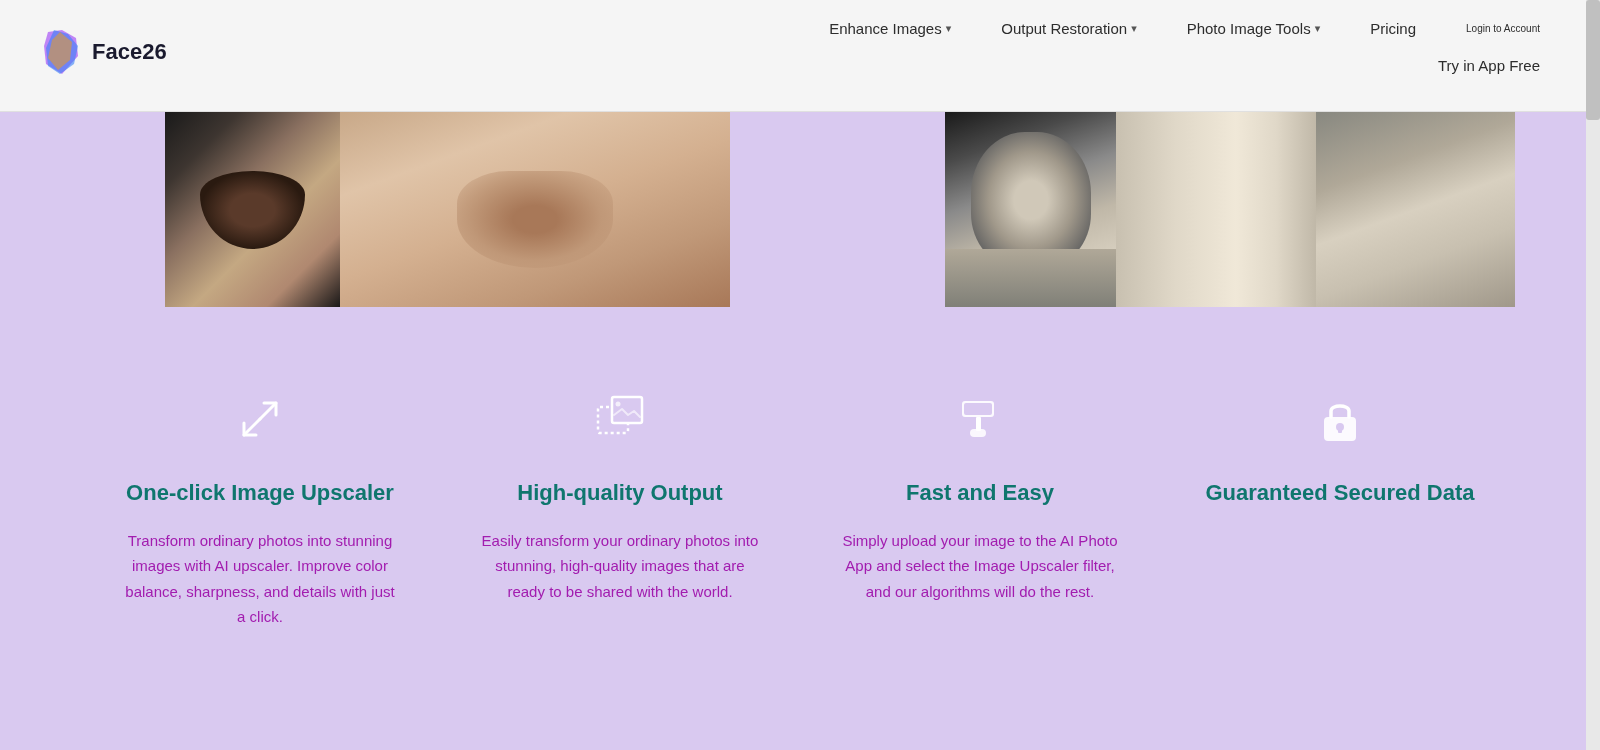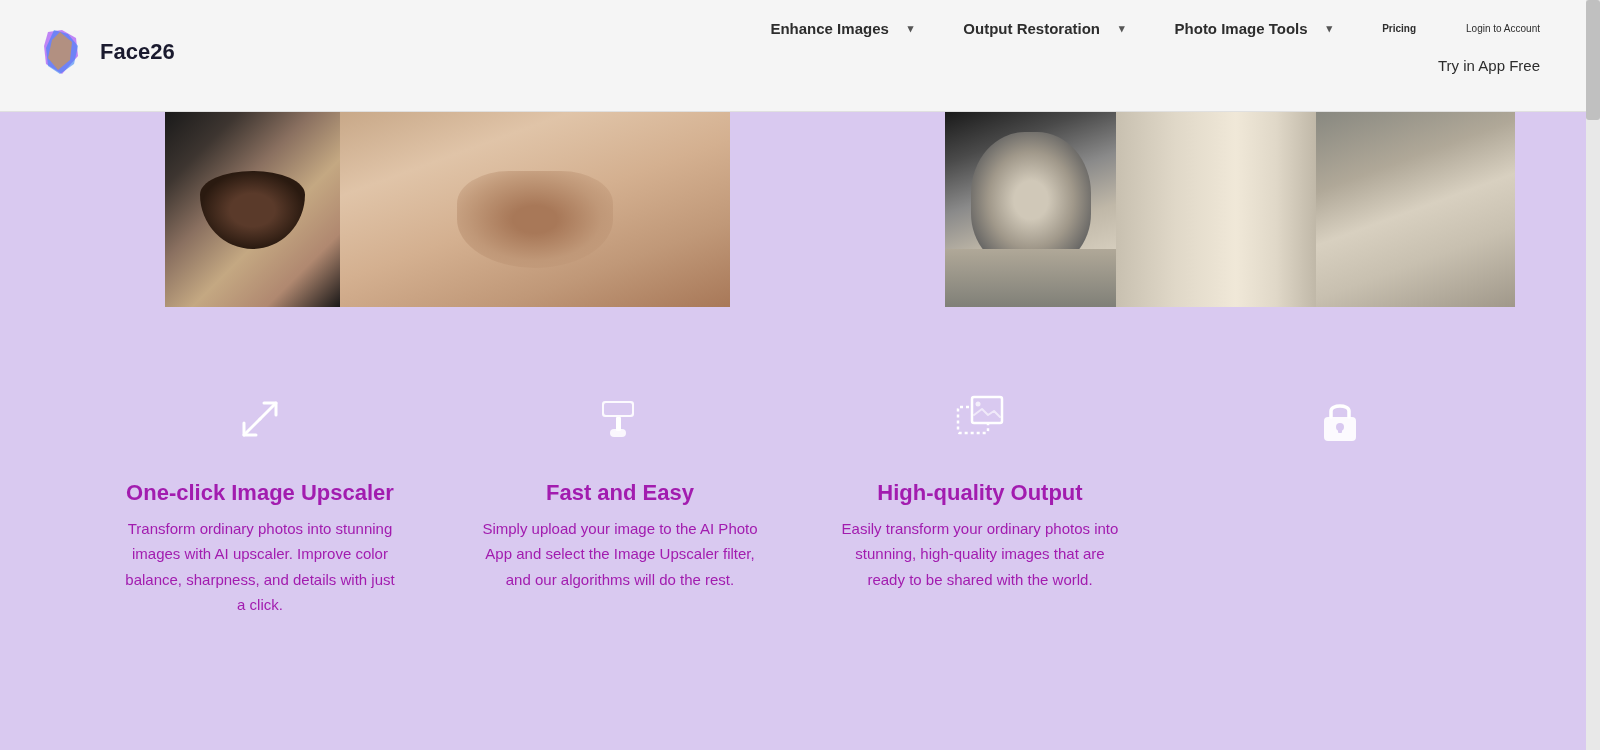--- a/index.html
+++ b/index.html
@@ -11,21 +11,21 @@
       height: 112px;
       display: flex;
       align-items: flex-start;
       padding: 0 40px;
       position: relative;
       border-bottom: 1px solid #e0e0e0;
     }
     .logo-area {
       display: flex;
       align-items: center;
-      gap: 18px;
+      gap: 10px;
       margin-top: 28px;
     }
     .logo-icon {
       width: 42px;
       height: 48px;
     }
     .logo-text {
       font-size: 22px;
       font-weight: 700;
       color: #1a1a2e;
@@ -43,44 +43,44 @@
       padding-top: 8px;
     }
     .header-right {
       display: flex;
       flex-direction: column;
       margin-left: auto;
     }
     .nav-item {
       display: flex;
       align-items: center;
-      gap: 19px;
+      gap: 4px;
       color: #2d2d2d;
       font-size: 15px;
-      font-weight: 700;
+      font-weight: 400;
       cursor: pointer;
       padding: 6px 20px;
       white-space: nowrap;
     }
     .nav-chevron {
       font-size: 11px;
       color: #555;
     }
     .nav-login {
       color: #2d2d2d;
       font-size: 10px;
       font-weight: 500;
       cursor: pointer;
       padding: 6px 20px;
       white-space: nowrap;
     }
     .nav-pricing {
       color: #2d2d2d;
-      font-size: 10px;
-      font-weight: 700;
+      font-size: 15px;
+      font-weight: 400;
       cursor: pointer;
       padding: 6px 20px;
     }
     .try-app-btn {
       background: transparent;
       border: none;
       color: #2d2d2d;
       font-size: 15px;
       font-weight: 500;
       cursor: pointer;
@@ -226,22 +226,22 @@
       height: 64px;
       display: flex;
       align-items: center;
       justify-content: center;
       margin-bottom: 28px;
       color: white;
     }
     .feature-title {
       font-size: 22px;
       font-weight: 800;
-      color: #a21caf;
-      margin-bottom: 8px;
+      color: #0f766e;
+      margin-bottom: 20px;
       line-height: 1.3;
     }
     .feature-desc {
       font-size: 15px;
       color: #a21caf;
       line-height: 1.7;
       font-weight: 400;
     }
 
     
@@ -320,51 +320,52 @@
       </svg>
     </div>
     <div class="feature-title">One-click Image Upscaler</div>
     <div class="feature-desc">Transform ordinary photos into stunning images with AI upscaler. Improve color balance, sharpness, and details with just a click.</div>
   </div>
 
   <div class="feature-card">
     <div class="feature-icon">
       <svg class="icon-svg" viewBox="0 0 52 52" fill="none" xmlns="http://www.w3.org/2000/svg">
 
+        <rect x="4" y="14" width="30" height="26" rx="2" fill="none" stroke="white" stroke-width="2.5" stroke-dasharray="3 3"></rect>
+        <rect x="18" y="4" width="30" height="26" rx="2" fill="#d9c9f0" stroke="white" stroke-width="2.5"></rect>
+        <line x1="23" y1="12" x2="43" y2="12" stroke="white" stroke-width="0" opacity="0"></line>
+
+        <line x1="22" y1="14" x2="44" y2="14" stroke="white" stroke-width="0"></line>
+        <polyline points="20,22 28,16 34,22 40,18 46,24" fill="none" stroke="white" stroke-width="2" stroke-linecap="round" stroke-linejoin="round" opacity="0.6"></polyline>
+        <circle cx="24" cy="11" r="2.5" fill="white" opacity="0.7"></circle>
+      </svg>
+    </div>
+    <div class="feature-title">High-quality Output</div>
+    <div class="feature-desc">Easily transform your ordinary photos into stunning, high-quality images that are ready to be shared with the world.</div>
+  </div>
+
+  <div class="feature-card">
+    <div class="feature-icon">
+      <svg class="icon-svg" viewBox="0 0 52 52" fill="none" xmlns="http://www.w3.org/2000/svg">
+
         <rect x="8" y="8" width="32" height="16" rx="3" fill="white" opacity="0.9"></rect>
         <rect x="10" y="10" width="28" height="12" rx="2" fill="#d9c9f0"></rect>
         <rect x="22" y="24" width="5" height="14" rx="1" fill="white"></rect>
         <rect x="16" y="36" width="16" height="8" rx="4" fill="white" opacity="0.85"></rect>
       </svg>
     </div>
     <div class="feature-title">Fast and Easy</div>
     <div class="feature-desc">Simply upload your image to the AI Photo App and select the Image Upscaler filter, and our algorithms will do the rest.</div>
-  </div>
-
-  <div class="feature-card">
-    <div class="feature-icon">
-      <svg class="icon-svg" viewBox="0 0 52 52" fill="none" xmlns="http://www.w3.org/2000/svg">
-
-        <rect x="4" y="14" width="30" height="26" rx="2" fill="none" stroke="white" stroke-width="2.5" stroke-dasharray="3 3"></rect>
-        <rect x="18" y="4" width="30" height="26" rx="2" fill="#d9c9f0" stroke="white" stroke-width="2.5"></rect>
-        <line x1="23" y1="12" x2="43" y2="12" stroke="white" stroke-width="0" opacity="0"></line>
-
-        <line x1="22" y1="14" x2="44" y2="14" stroke="white" stroke-width="0"></line>
-        <polyline points="20,22 28,16 34,22 40,18 46,24" fill="none" stroke="white" stroke-width="2" stroke-linecap="round" stroke-linejoin="round" opacity="0.6"></polyline>
-        <circle cx="24" cy="11" r="2.5" fill="white" opacity="0.7"></circle>
-      </svg>
-    </div>
-    <div class="feature-title">High-quality Output</div>
-    <div class="feature-desc">Easily transform your ordinary photos into stunning, high-quality images that are ready to be shared with the world.</div>
   </div>
 
   <div class="feature-card">
     <div class="feature-icon">
       <svg class="icon-svg" viewBox="0 0 52 52" fill="none" xmlns="http://www.w3.org/2000/svg">
         <rect x="10" y="24" width="32" height="24" rx="4" fill="white" opacity="0.9"></rect>
         <path d="M17 24 V18 C17 11.4 35 11.4 35 18 V24" fill="none" stroke="white" stroke-width="3.5" stroke-linecap="round"></path>
         <circle cx="26" cy="34" r="4" fill="#d9c9f0"></circle>
         <rect x="24" y="34" width="4" height="6" rx="1" fill="#d9c9f0"></rect>
       </svg>
     </div>
+    <div class="feature-title">Guaranteed Secured Data</div>
   </div>
 
 </div>
 
 </body></html>

